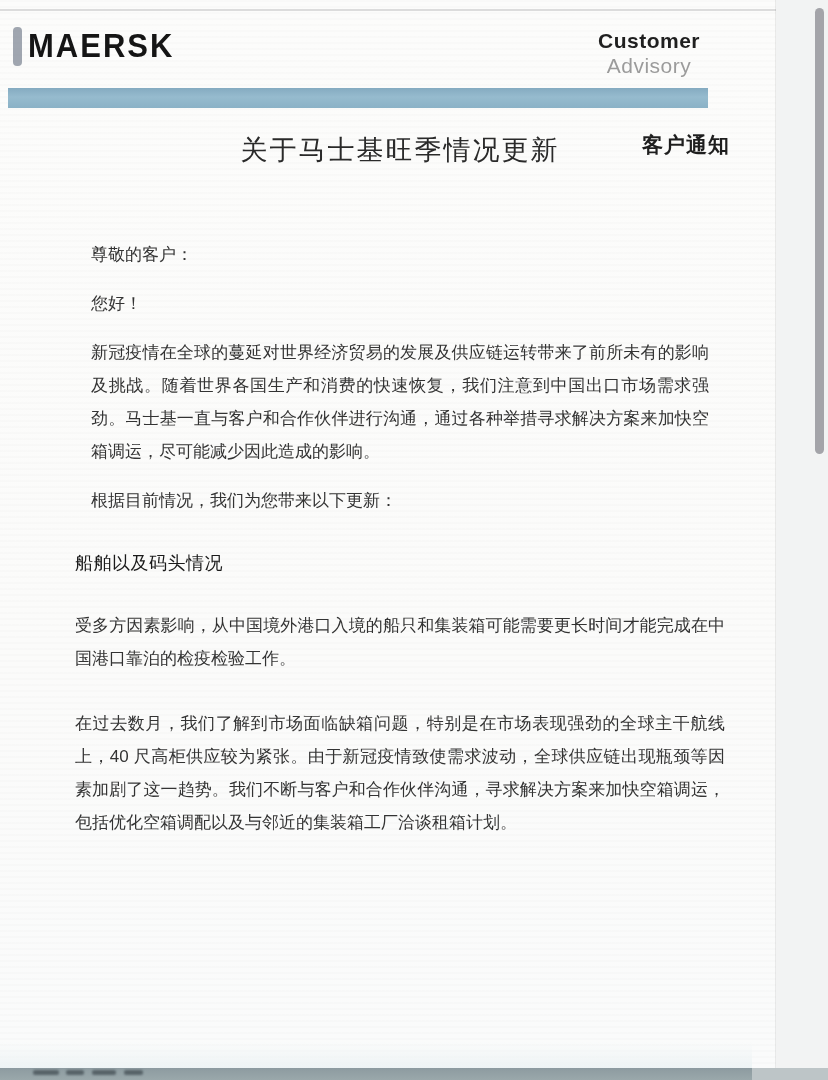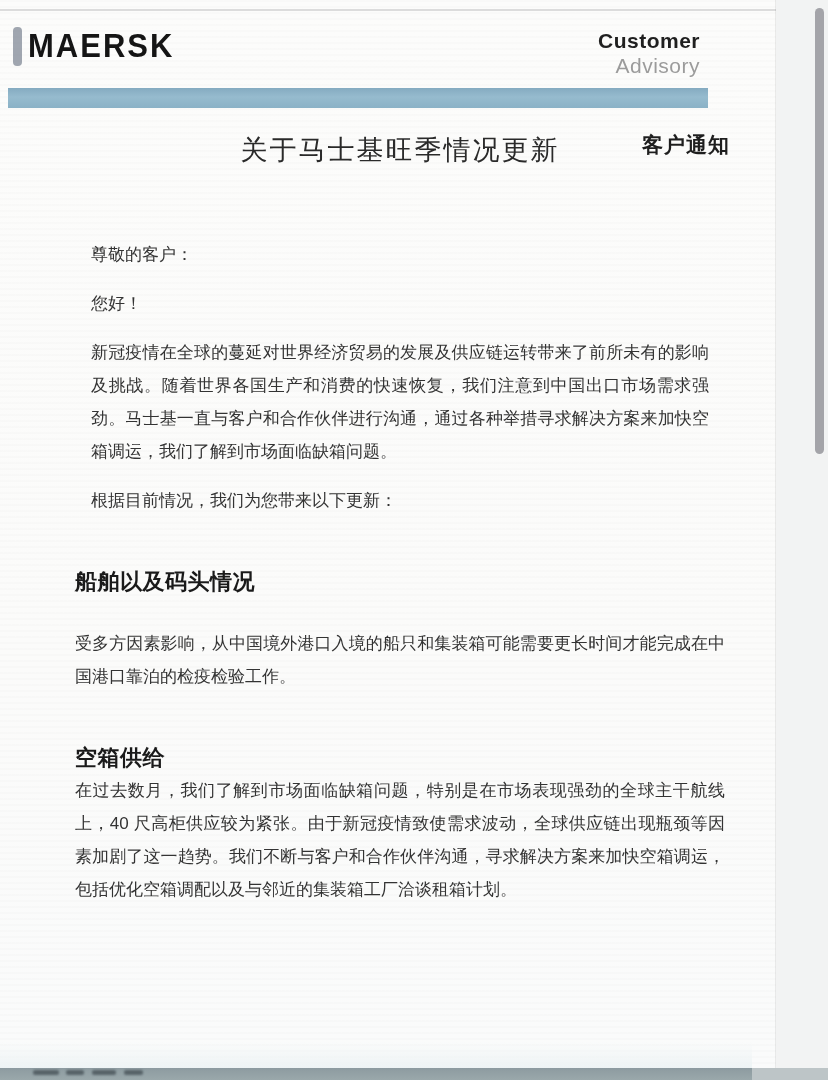--- a/index.html
+++ b/index.html
@@ -19,21 +19,21 @@
   .left-artifact{position:absolute;left:13px;top:27px;width:9px;height:39px;background:#8f96a2;border-radius:4px;opacity:.85;}
   .right-gutter{position:absolute;left:776px;top:0;width:52px;height:1080px;background:#f2f3f3;}
   .page-edge{position:absolute;left:775px;top:0;width:1px;height:1080px;background:rgba(0,0,0,0.07);}
   .scrollbar-thumb{position:absolute;left:815px;top:8px;width:9px;height:446px;background:#a4a4a9;border-radius:5px;}
 
   .logo{
     position:absolute;left:28px;top:28px;
     font-size:31px;font-weight:800;letter-spacing:2px;color:#151515;
     transform:scaleY(1.05);transform-origin:left top;
   }
-  .advisory{position:absolute;right:128px;top:28px;text-align:right;line-height:25px;margin-left:20px;}
+  .advisory{position:absolute;right:128px;top:28px;text-align:center;line-height:25px;margin-left:20px;}
   .adv1{font-size:21px;font-weight:700;color:#1f1f1f;letter-spacing:.5px;}
   .adv2{font-size:21px;font-weight:400;color:#9b9b9b;letter-spacing:.5px;}
   .blue-bar{
     position:absolute;left:8px;top:88px;width:700px;height:20px;
     background:linear-gradient(180deg,#85abc1 0%,#96bbce 45%,#8ab1c6 100%);
   }
 
   .doc-tag{position:absolute;right:98px;top:131px;font-size:21px;font-weight:700;color:#1e1e1e;letter-spacing:1px;}
   .title{
     position:absolute;left:75px;top:132px;width:650px;margin:0;
@@ -41,21 +41,21 @@
   }
 
   .letter{
     position:absolute;left:75px;top:222px;width:650px;
     font-size:17px;line-height:33px;color:#333;
     text-align:justify;
   }
   .letter p{margin:16px;}
   .letter p.body{margin:0 0 32px;}
   .h-sec{
-    margin:48px 0 29px;font-size:22px;font-weight:700;color:#1a1a1a;
+    margin:30px 0 29px;font-size:18px;font-weight:400;color:#1a1a1a;
     line-height:33px;letter-spacing:.5px;
   }
   .h-sec.tight{margin-bottom:0;}
 
   .bottom-strip{position:absolute;left:0;top:1042px;width:752px;height:26px;
     background:linear-gradient(180deg,rgba(240,248,248,0) 0%,#eef4f5 100%);}
   .bottom-bar{position:absolute;left:0;top:1068px;width:752px;height:12px;
     background:linear-gradient(180deg,#8d9ba0 0%,#9aa8ab 100%);}
   .bottom-bar-end{position:absolute;left:752px;top:1068px;width:76px;height:12px;background:#bdc5c7;}
   .smudge{position:absolute;top:2px;height:5px;background:#49545a;border-radius:2px;filter:blur(1px);opacity:.8;}
@@ -81,27 +81,26 @@
     <div class="adv2">Advisory</div>
   </div>
   <div class="blue-bar"></div>
 
   <div class="doc-tag">客户通知</div>
   <h1 class="title">关于马士基旺季情况更新</h1>
 
   <div class="letter">
     <p>尊敬的客户：</p>
     <p>您好！</p>
-    <p>新冠疫情在全球的蔓延对世界经济贸易的发展及供应链运转带来了前所未有的影响及挑战。随着世界各国生产和消费的快速恢复，我们注意到中国出口市场需求强劲。马士基一直与客户和合作伙伴进行沟通，通过各种举措寻求解决方案来加快空箱调运，我们了解到市场面临缺箱问题。</p>
+    <p>新冠疫情在全球的蔓延对世界经济贸易的发展及供应链运转带来了前所未有的影响及挑战。随着世界各国生产和消费的快速恢复，我们注意到中国出口市场需求强劲。马士基一直与客户和合作伙伴进行沟通，通过各种举措寻求解决方案来加快空箱调运，尽可能减少因此造成的影响。</p>
     <p>根据目前情况，我们为您带来以下更新：</p>
 
     <h2 class="h-sec">船舶以及码头情况</h2>
     <p class="body">受多方因素影响，从中国境外港口入境的船只和集装箱可能需要更长时间才能完成在中国港口靠泊的检疫检验工作。</p>
 
-    <h2 class="h-sec tight">空箱供给</h2>
     <p class="body">在过去数月，我们了解到市场面临缺箱问题，特别是在市场表现强劲的全球主干航线上，40 尺高柜供应较为紧张。由于新冠疫情致使需求波动，全球供应链出现瓶颈等因素加剧了这一趋势。我们不断与客户和合作伙伴沟通，寻求解决方案来加快空箱调运，包括优化空箱调配以及与邻近的集装箱工厂洽谈租箱计划。</p>
   </div>
 
   <div class="bottom-strip"></div>
   <div class="bottom-bar">
     <span class="smudge"></span>
     <span class="smudge"></span>
     <span class="smudge"></span>
     <span class="smudge"></span>
   </div>

